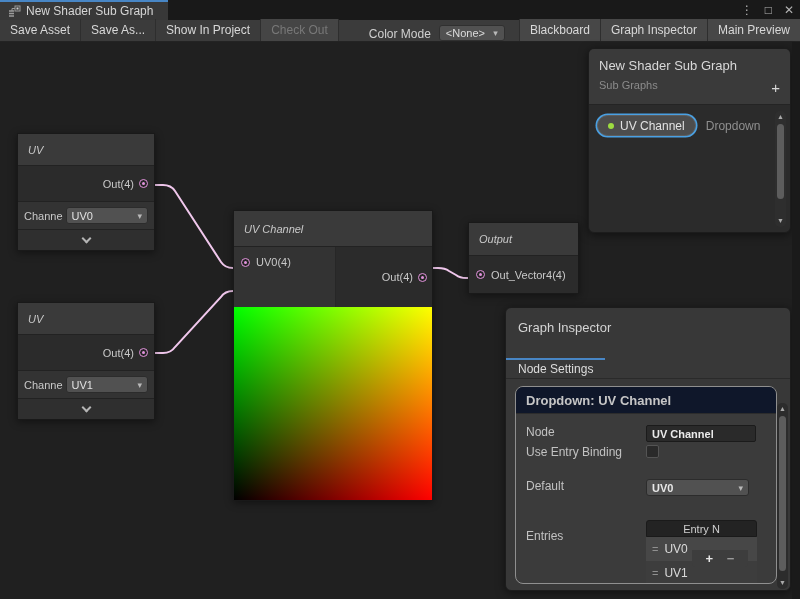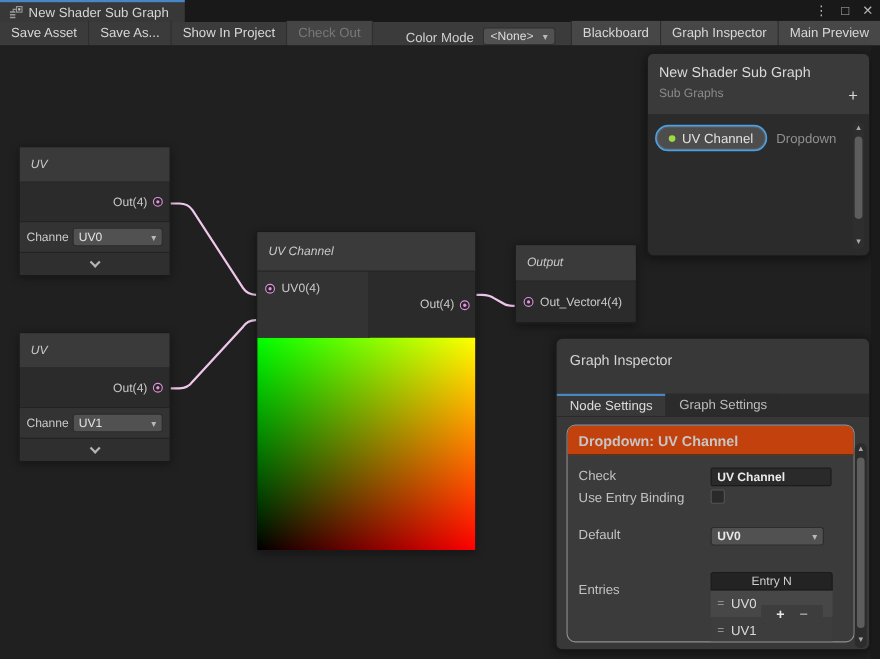--- a/index.html
+++ b/index.html
@@ -93,21 +93,21 @@
   .gi-head { height:50px; padding:12px 12px 0 12px; color:#d4d4d4; font-size:13px; }
   .gi-tabs { height:21px; display:flex; border-bottom:1px solid #2a2a2a; }
   .gi-tab { padding:0 12px; line-height:21px; font-size:12px; white-space:nowrap; }
   .gi-tab.active { background:#383838; color:#dcdcdc; border-top:2px solid #4886c5; line-height:19px; }
   .gi-tab-rest { flex:1; background:#2b2b2b; display:flex; }
   .gi-tab.inactive { color:#bdbdbd; background:#2b2b2b; }
   .gi-body { position:relative; height:212px; }
   .groupbox { position:absolute; left:9px; top:7px; width:262px; height:198px;
               border:1px solid #8f8f8f; border-radius:8px; background:#3b3b3b; overflow:hidden; }
   .gb-head { height:27px; line-height:27px; padding:0 10px; font-size:13px; font-weight:bold; color:#c6c6c6;
-             background:#c2410c; border-bottom:1px solid #2c2c2c; }
+             background:#0f172a; border-bottom:1px solid #2c2c2c; }
   .gb-row { position:absolute; left:10px; right:8px; display:flex; align-items:flex-start; }
   .gb-label { width:120px; color:#c2c2c2; font-size:12px; line-height:15px; }
   .field { width:110px; height:17px; background:#2a2a2a; border:1px solid #1b1b1b; border-radius:2px;
            color:#eaeaea; font-size:11px; font-weight:bold; line-height:15px; padding:0 5px; }
   .checkbox { width:13px; height:13px; background:#2a2a2a; border:1px solid #545454; border-radius:2px; }
   .gb-dd { width:103px; height:17px; background:#515151; border:1px solid #2c2c2c; border-radius:3px;
            display:flex; align-items:center; padding:0 5px; }
   .gb-dd .val { flex:1; color:#e8e8e8; font-size:11px; font-weight:bold; }
   .elist { position:absolute; left:130px; top:96px; width:111px;margin-top:37px; }
   .elist-head { height:17px; background:#232323; border:1px solid #1a1a1a; border-radius:3px 3px 0 0;
@@ -246,30 +246,27 @@
         <span class="vs-arrow" style="top:1px;">▲</span>
         <div class="vs-thumb" style="top:13px; height:75px;"></div>
         <span class="vs-arrow" style="bottom:1px;">▼</span>
       </div>
     </div>
 
     <div class="panel gi">
       <div class="gi-head">Graph Inspector</div>
       <div class="gi-tabs">
         <div class="gi-tab active">Node Settings</div>
-        <div class="gi-tab-rest">
-          <div class="gi-tab inactive">Graph Settings</div>
-        </div>
       </div>
       <div class="gi-body">
         <div class="groupbox">
           <div class="gb-head">Dropdown: UV Channel</div>
 
           <div class="gb-row" style="top:38px;">
-            <span class="gb-label">Check</span>
+            <span class="gb-label">Node</span>
             <input class="field" type="text" value="UV Channel" style="">
           </div>
 
           <div class="gb-row" style="top:58px;">
             <span class="gb-label">Use Entry Binding</span>
             <span class="checkbox"></span>
           </div>
 
           <div class="gb-row" style="top:92px;">
             <span class="gb-label">Default</span>

